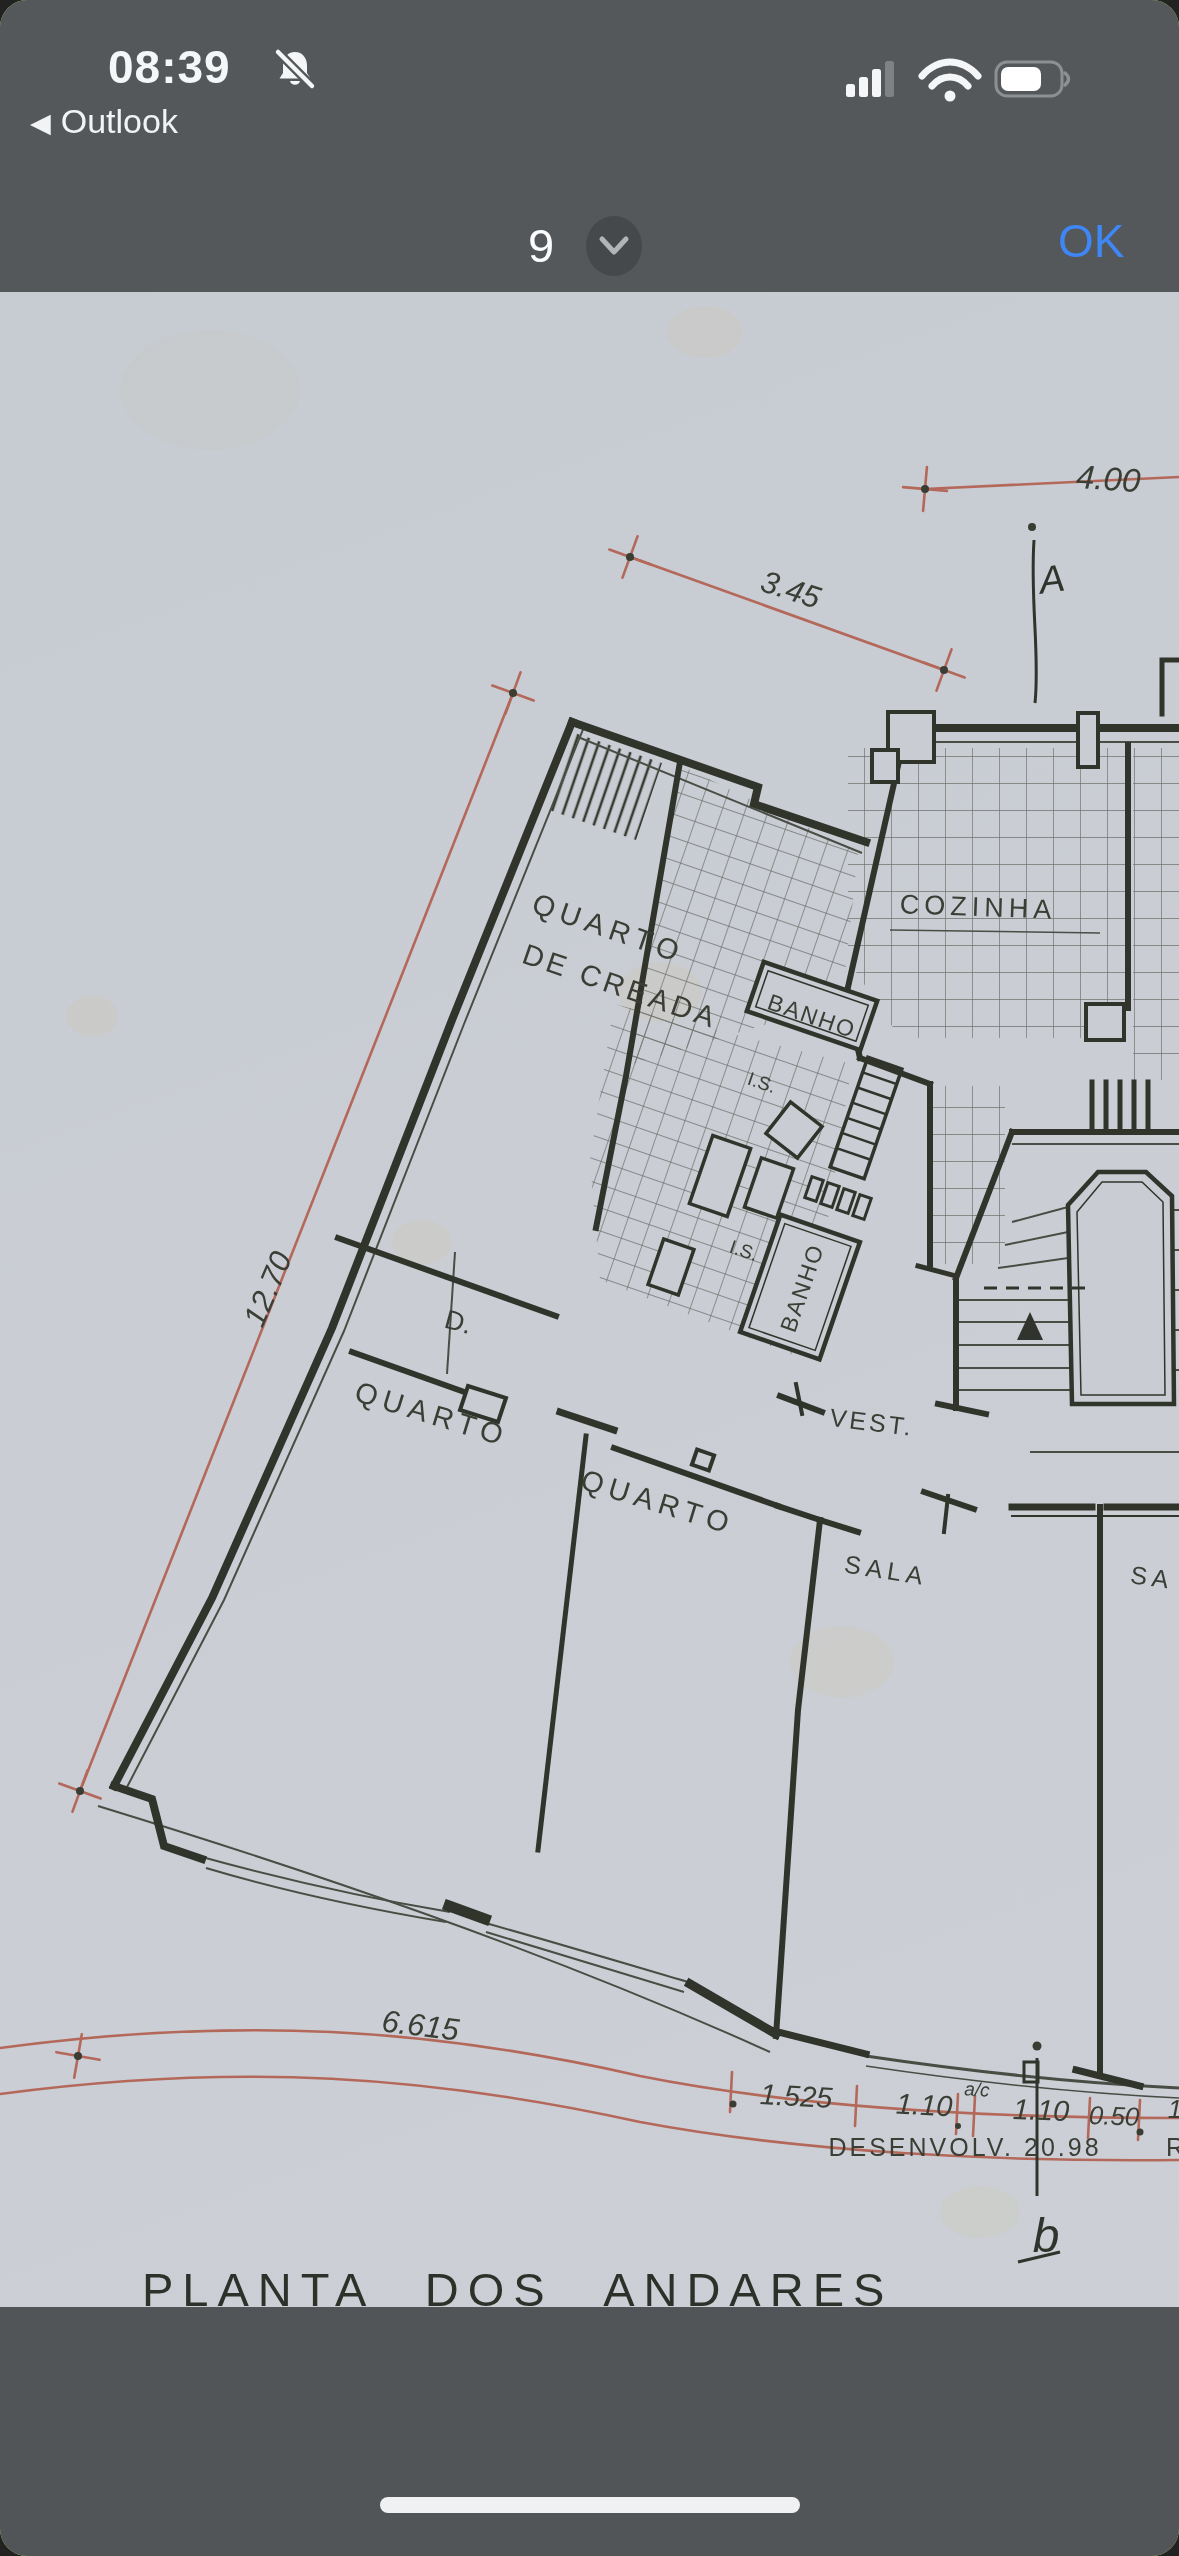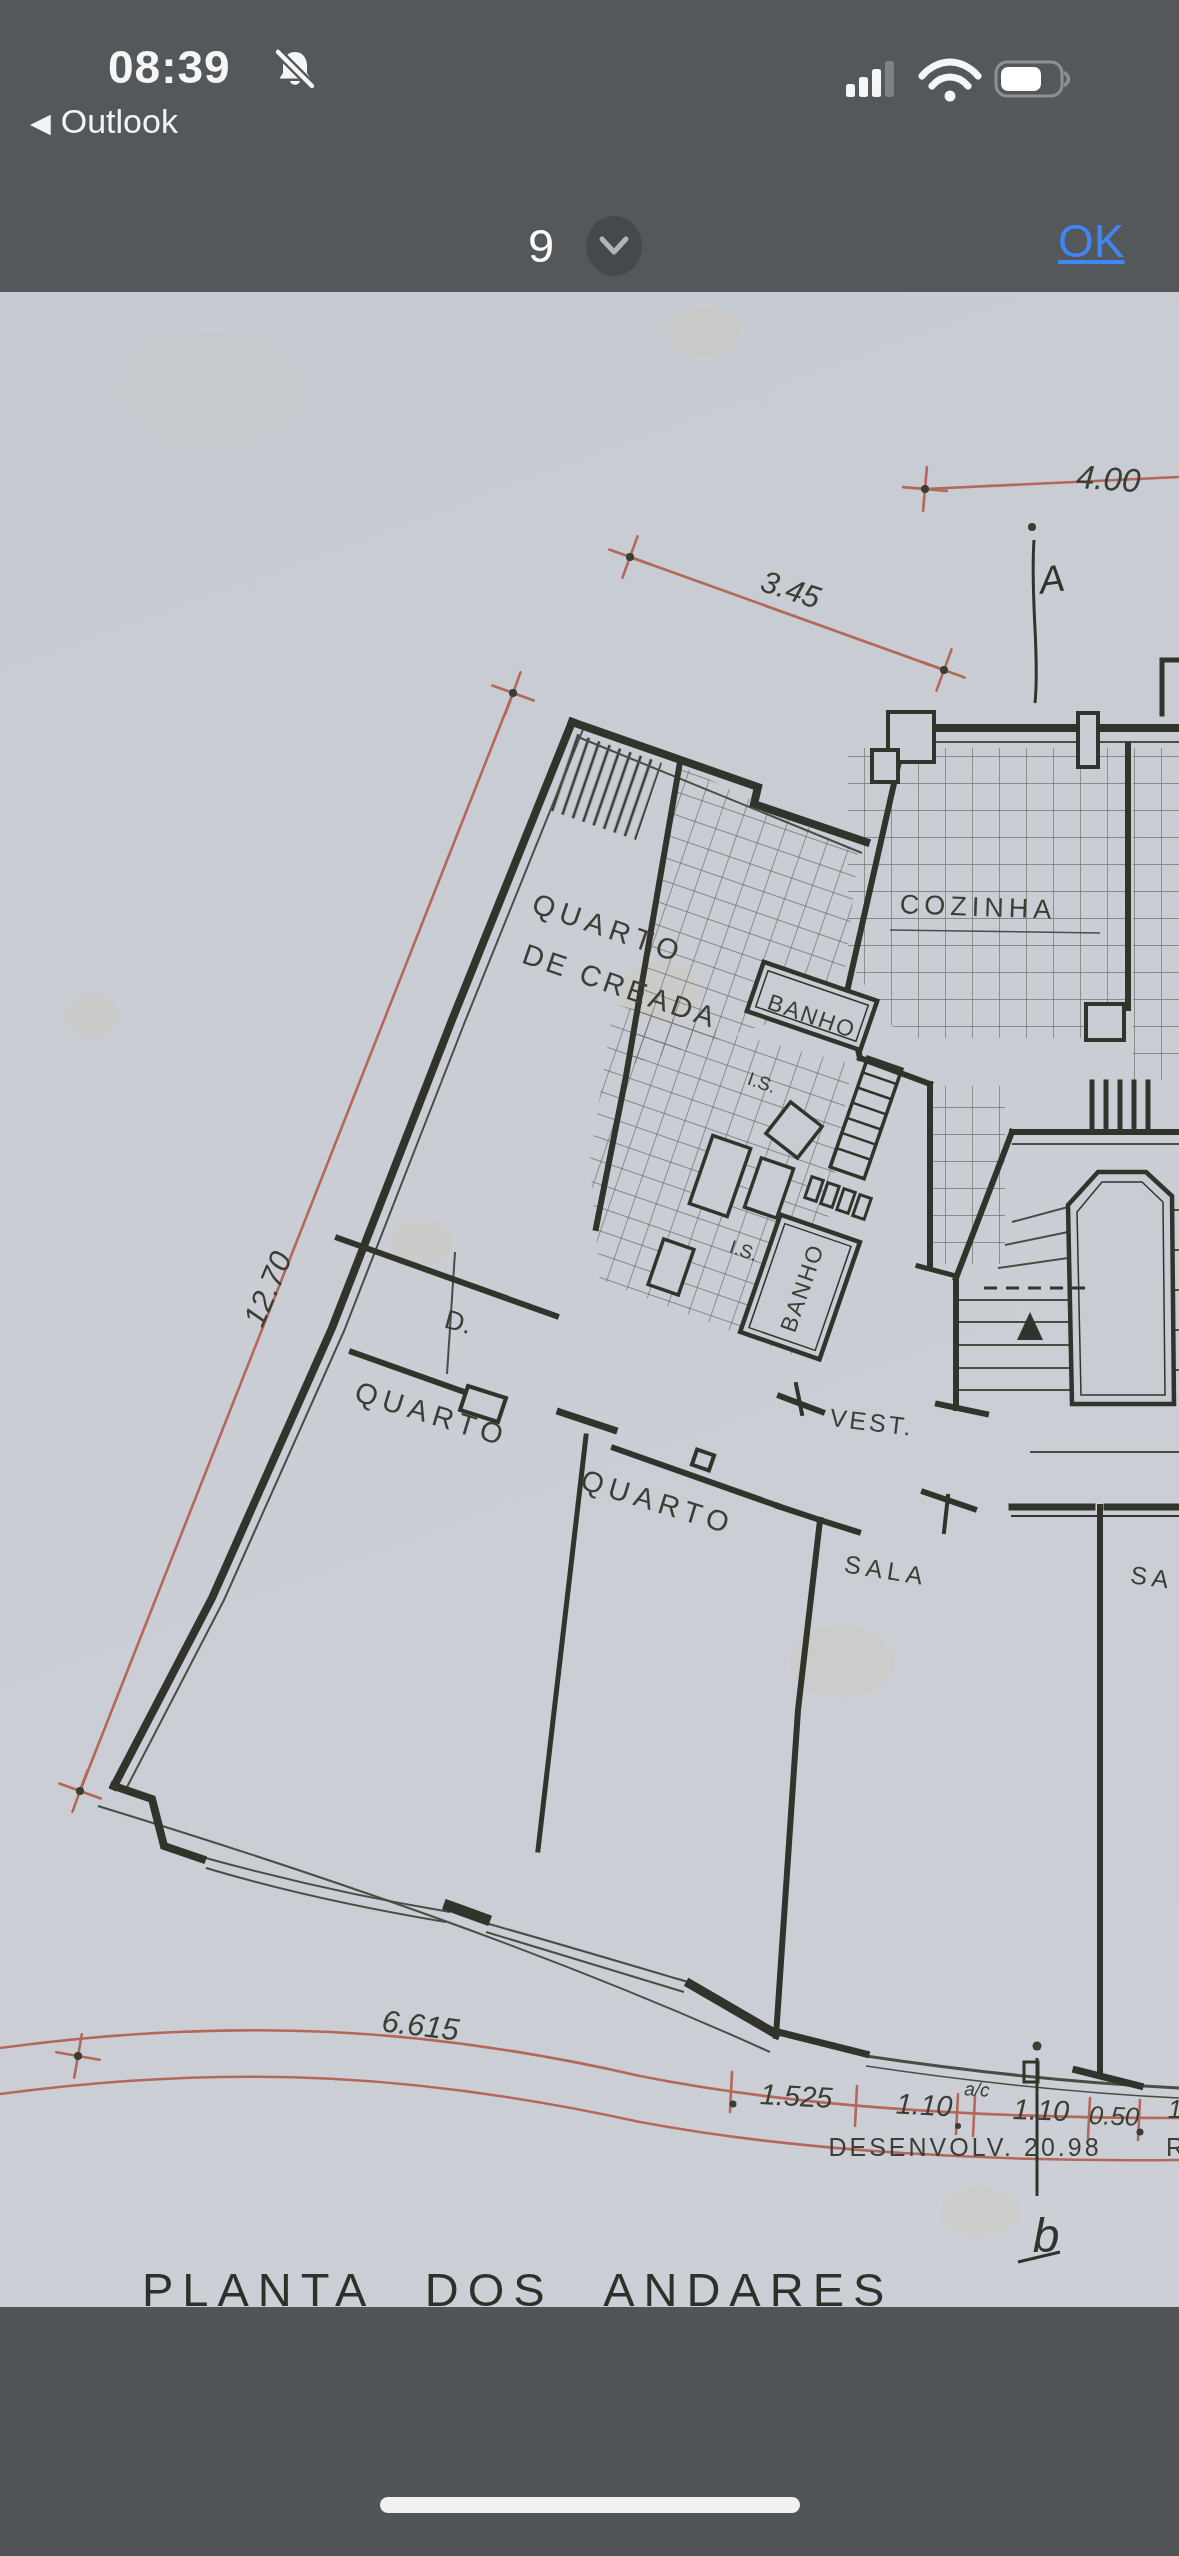--- a/index.html
+++ b/index.html
@@ -1,29 +1,29 @@
 <!DOCTYPE html>
 <html><head>
 <meta charset="utf-8">
 <style>
   html,body{margin:0;padding:0;background:#222;}
   .screen{position:relative;width:1179px;height:2556px;overflow:hidden;
-          font-family:"Liberation Sans",sans-serif;background:#bef264;}
+          font-family:"Liberation Sans",sans-serif;background:#bef264;border-radius:27px;}
   
   header{position:absolute;top:0;left:0;width:1179px;height:292px;background:#54585a;z-index:5;}
   .time{position:absolute;left:108px;top:40px;font-size:46px;font-weight:600;color:#f5f6f7;letter-spacing:1px;}
   .bell{position:absolute;left:272px;top:46px;}
   .status-right{position:absolute;left:846px;top:58px;}
   .back-row{position:absolute;left:30px;top:102px;color:#f2f3f4;font-size:34px;display:flex;align-items:center;gap:10px;cursor:pointer;}
   .back-arrow{font-size:27px;position:relative;top:1px;}
   .page-ind{position:absolute;left:528px;top:218px;font-size:47px;color:#fdfdfe;font-weight:400;}
   .chev-btn{position:absolute;left:586px;top:216px;width:56px;height:60px;border:none;border-radius:50%;
             background:#45494c;display:flex;align-items:center;justify-content:center;padding:0;cursor:pointer;}
   .ok-btn{position:absolute;left:1058px;top:214px;background:none;border:none;font-size:46px;color:#3f86f7;
-          font-family:"Liberation Sans",sans-serif;padding:0;cursor:pointer;text-decoration:underline;}
+          font-family:"Liberation Sans",sans-serif;padding:0;cursor:pointer;}
   
   .paper{position:absolute;top:292px;left:0;width:1179px;height:2015px;
          background:linear-gradient(160deg,#c7cbd2 0%,#cacdd4 45%,#ccd0d6 100%);}
   .paper svg{display:block;}
   
   footer{position:absolute;top:2307px;left:0;width:1179px;height:249px;background:#515558;z-index:5;}
   .home-ind{position:absolute;left:380px;top:2497px;width:420px;height:16px;border-radius:9px;background:#eff1f2;z-index:6;}
   text{font-family:"Liberation Sans",sans-serif;}
   .hand{font-family:"DejaVu Sans",sans-serif;}
 </style>

